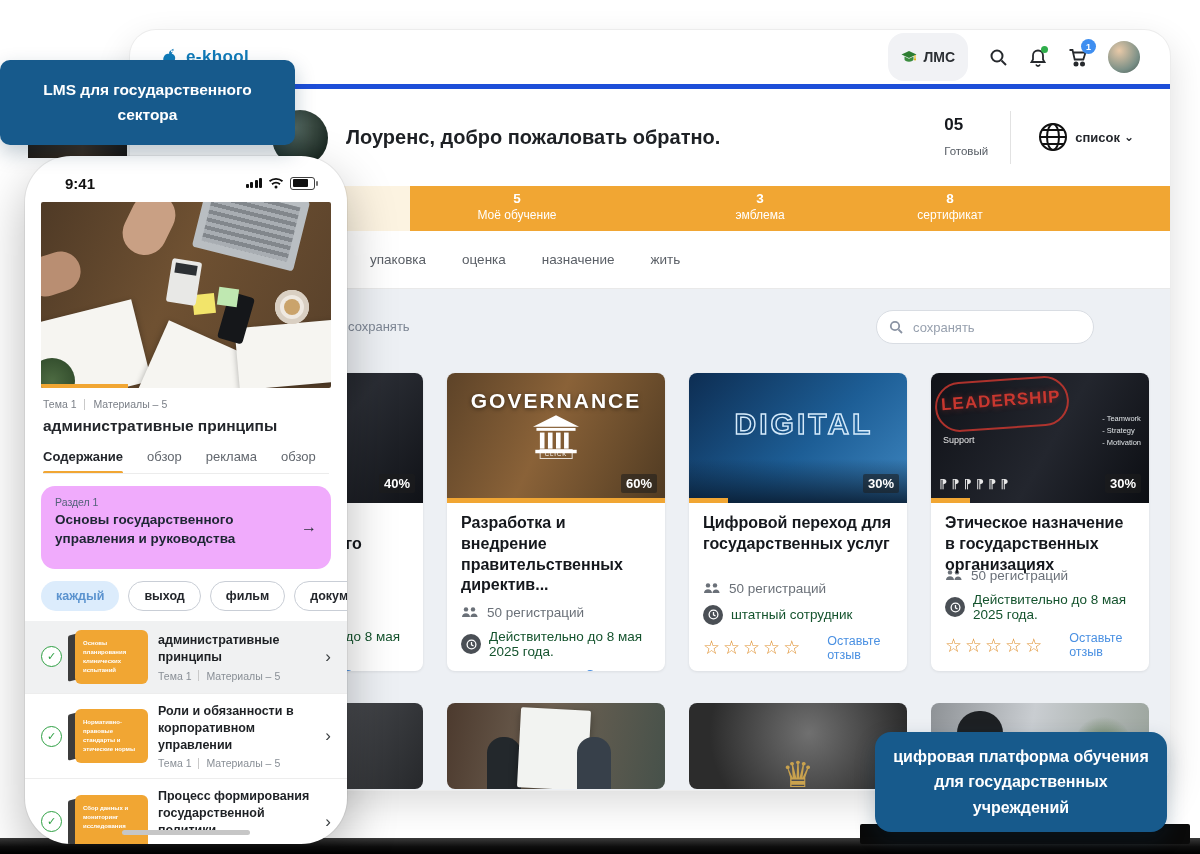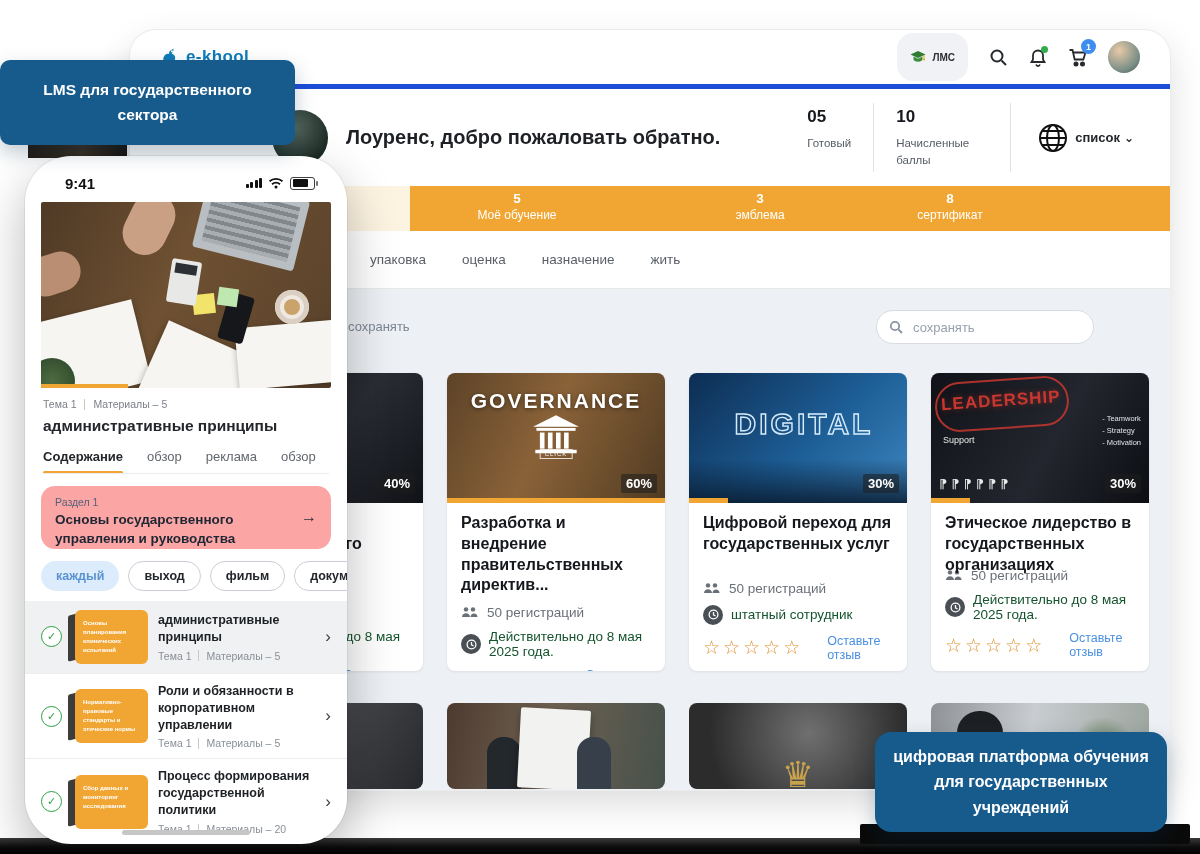--- a/index.html
+++ b/index.html
@@ -13,21 +13,21 @@
     background:linear-gradient(90deg,#211a14,#3a2d21 55%,#171310);border-radius:4px 4px 0 0;}
 
   
   .window{position:absolute;left:130px;top:30px;width:1040px;height:760px;background:#fff;
     border-radius:26px;box-shadow:0 0 0 1px #ececec,0 14px 36px rgba(0,0,0,.14);overflow:hidden;z-index:2;}
 
   .topbar{height:54px;display:flex;align-items:center;padding:0 30px;}
   .logo{display:flex;align-items:center;gap:6px;}
   .logo-text{font-size:17px;font-weight:800;color:#0f7ab8;letter-spacing:.4px;}
   .tb-right{margin-left:auto;display:flex;align-items:center;gap:20px;}
-  .lms-pill{background:#f1f2f5;border-radius:16px;height:48px;padding:0 13px;display:flex;align-items:center;gap:6px;font-size:10px;color:#2b2f33;font-weight:600;}
+  .lms-pill{background:#f1f2f5;border-radius:16px;height:48px;padding:0 13px;display:flex;align-items:center;gap:6px;font-size:14px;color:#2b2f33;font-weight:600;}
   .tb-icon{width:20px;height:20px;display:flex;align-items:center;justify-content:center;position:relative;}
   .bell-dot{position:absolute;top:-1px;right:0px;width:7px;height:7px;border-radius:50%;background:#2fae4b;}
   .cart-badge{position:absolute;top:-8px;right:-8px;background:#3e8ef0;color:#fff;font-size:9px;font-weight:700;width:15px;height:15px;border-radius:50%;display:flex;align-items:center;justify-content:center;}
   .avatar{width:32px;height:32px;border-radius:50%;background:radial-gradient(circle at 35% 30%,#e8c9a8,#7a8f86 65%,#45554e);}
 
   .welcome{height:97px;display:flex;align-items:center;padding:0 30px;border-top:5px solid #1d4ed8;}
   .w-avatar{width:56px;height:56px;border-radius:50%;margin-left:112px;flex-shrink:0;
     background:radial-gradient(circle at 40% 32%,#57695f,#1c2a24 72%);}
   .w-text{margin-left:18px;}
   .w-title{font-size:20px;font-weight:700;color:#1d2024;}
@@ -154,21 +154,21 @@
   .p-meta{margin:10px 18px 0;display:flex;align-items:center;gap:8px;font-size:10.5px;color:#7a7f87;}
   .p-vd{width:1px;height:11px;background:#c9c9c9;}
   .p-title{margin:7px 18px 0;font-size:15.5px;font-weight:700;color:#23262b;}
 
   .p-tabs{margin:14px 18px 0;display:flex;gap:24px;font-size:13px;color:#62676e;border-bottom:1px solid #ececec;
     padding-bottom:9px;white-space:nowrap;overflow:hidden;}
   .p-tab{position:relative;cursor:pointer;}
   .p-tab.active{color:#23262b;font-weight:700;}
   .p-tab.active::after{content:"";position:absolute;left:0;right:0;bottom:-10px;height:3px;background:#F1A633;border-radius:2px;}
 
-  .p-section{margin:12px 16px 0;background:#fca5a5;border-radius:14px;padding:10px 14px 0;position:relative;}
+  .p-section{margin:12px 16px 0;background:#f0abfc;border-radius:14px;padding:10px 14px 20px;position:relative;}
   .s-kicker{font-size:10.5px;color:#53627a;}
   .s-title{margin-top:3px;font-size:13.5px;font-weight:700;color:#1d2633;width:86%;line-height:1.4;}
   .s-arrow{position:absolute;right:14px;top:50%;transform:translateY(-50%);font-size:16px;color:#2b313a;}
 
   .p-chips{margin:12px 16px 0;display:flex;gap:9px;}
   .chip{height:30px;padding:0 15px;border-radius:16px;font-size:12.5px;font-weight:600;display:flex;align-items:center;gap:5px;box-sizing:border-box;cursor:pointer;}
   .chip.active{background:#dcecfc;color:#5b93cf;}
   .chip.ghost{background:#fff;border:1.5px solid #c9ced6;color:#23262b;}
 
   .p-list{margin-top:10px;}
@@ -246,24 +246,20 @@
     <div class="welcome">
       <div class="w-avatar"></div>
       <div class="w-text">
         <div class="w-title">Лоуренс, добро пожаловать обратно.</div>
       </div>
       <div class="w-stats">
         <div class="stat">
           <div class="stat-value">05</div>
           <div class="stat-label">Готовый</div>
         </div>
-        <div class="stat">
-          <div class="stat-value">10</div>
-          <div class="stat-label">Начисленные баллы</div>
-        </div>
         <div class="globe-block">
           <span>
             <svg width="32" height="32" viewBox="0 0 32 32" fill="none" stroke="#111" stroke-width="2">
                 <circle cx="16" cy="16" r="13"></circle>
                 <ellipse cx="16" cy="16" rx="6" ry="13"></ellipse>
                 <path d="M3 16h26M5 9h22M5 23h22"></path>
               </svg>
           </span>
           <span class="globe-label">
             <span>список</span>
@@ -439,21 +435,21 @@
             <div class="lead-label">LEADERSHIP</div>
             <div class="lead-support">Support</div>
             <div class="lead-notes">- Teamwork
 - Strategy
 - Motivation</div>
             <div class="stick-row">⁋⁋⁋⁋⁋⁋</div>
             <span class="badge">30%</span>
             <span class="prog p18"></span>
           </div>
           <div class="card-body">
-            <div class="card-title">Этическое лидерство в государственных организациях</div>
+            <div class="card-title">Этическое назначение в государственных организациях</div>
             <div class="crow r-enroll">
               <span>
                   <svg width="18" height="13" viewBox="0 0 18 13" fill="#6a7078">
                     <circle cx="5" cy="3.4" r="2.2"></circle>
                     <circle cx="12" cy="3.4" r="2.2"></circle>
                     <path d="M1 11c0-2.3 1.8-3.8 4-3.8S9 8.7 9 11zM9.4 11c.2-2 1.6-3.6 3.6-3.6 2 0 3.6 1.5 3.6 3.6z"></path>
                   </svg>
                 </span>
               <span>50 регистраций</span>
             </div>

